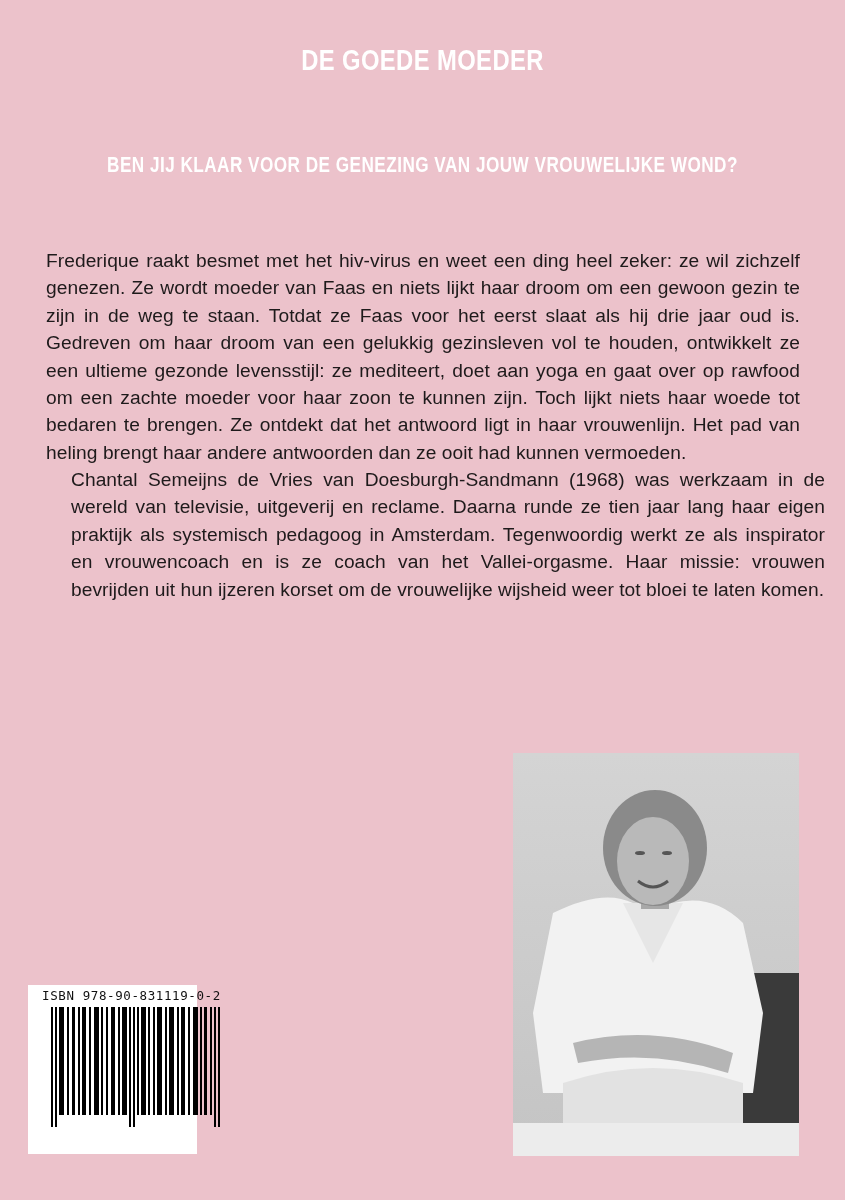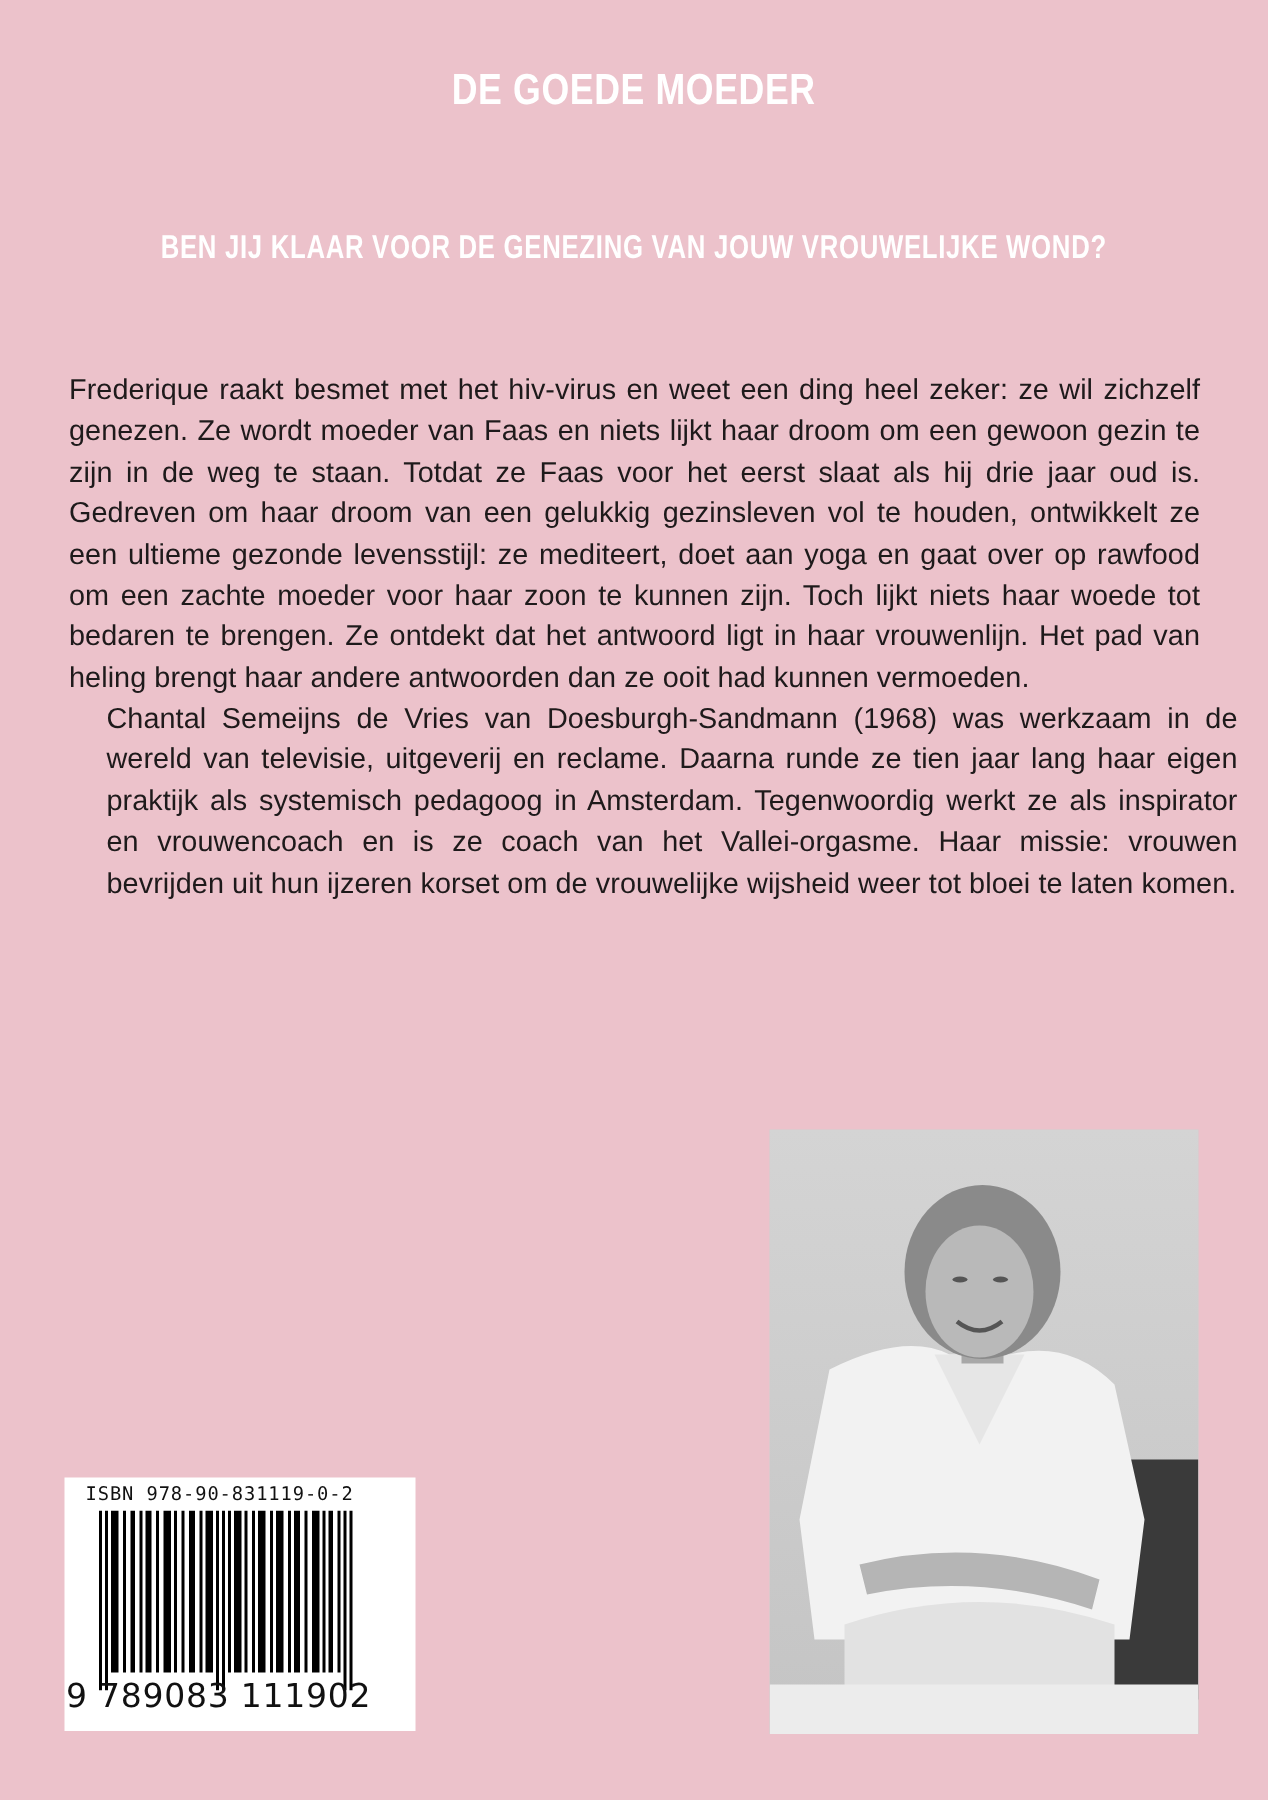--- a/index.html
+++ b/index.html
@@ -38,22 +38,22 @@
     font-size: 19.2px;
     line-height: 27.4px;
     text-align: justify;
     text-align-last: left;
     margin: 0;
     letter-spacing: 0.05px;
   }
   #p1 { top: 207px; margin-top: 40px; }
   #p2 { top: 466px; margin-left: 25px; }
   .barcode-box {
-    position: absolute; left: 43px; top: 985px;
-    width: 234px; height: 169px;
+    position: absolute; left: 28px; top: 985px;
+    width: 169px; height: 169px;
     background: #ffffff;
   }
   .isbn-label {
     position: absolute; left: 14px; top: 3px;
     font-family: "DejaVu Sans Mono", monospace;
     font-size: 12.5px; color: #111;
     letter-spacing: 0.6px;
     white-space: nowrap;
   }
   .bars {
@@ -114,21 +114,20 @@
       <rect x="141" y="0" width="4" height="108"></rect>
       <rect x="148" y="0" width="2" height="108"></rect>
       <rect x="153" y="0" width="5" height="108"></rect>
       <rect x="160" y="0" width="2" height="108"></rect>
       <rect x="164" y="0" width="3" height="108"></rect>
       <rect x="170" y="0" width="2" height="108"></rect>
       <rect x="174" y="0" width="2" height="120"></rect>
       <rect x="178" y="0" width="2" height="120"></rect>
     </g>
   </svg>
-  <div class="bar-digits">9 789083 111902</div>
 </div>
 
 <div class="photo">
   <svg width="286" height="403" viewBox="0 0 286 403">
     <defs>
       <linearGradient id="bg" x1="0" y1="0" x2="0" y2="1">
         <stop offset="0" stop-color="#d4d4d4"></stop>
         <stop offset="1" stop-color="#c4c4c4"></stop>
       </linearGradient>
     </defs>

